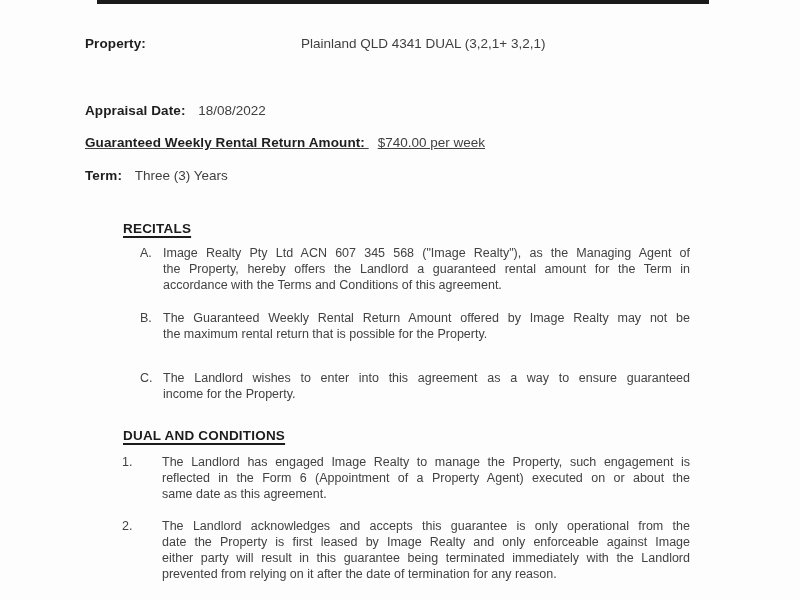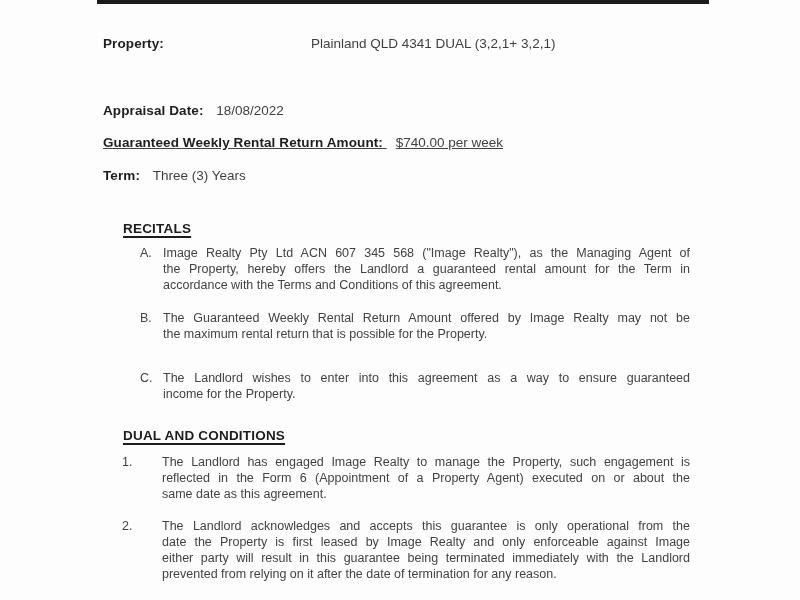--- a/index.html
+++ b/index.html
@@ -19,21 +19,21 @@
   .top-bar {
     position: absolute;
     top: 0;
     left: 97px;
     width: 612px;
     height: 4px;
     background: #1b1b1b;
   }
   .field-row {
     position: absolute;
-    left: 103px;
+    left: 85px;
     font-size: 13.5px;
     line-height: 17px;
     white-space: nowrap;
   }
   .field-label {
     font-weight: 700;
     color: #1e1e1e;
     letter-spacing: 0.1px;
   }
   .field-value {
@@ -41,21 +41,21 @@
     margin-left: 9px;
   }
   .row-property   { top: 35px; }
   .row-appraisal  { top: 102px; }
   .row-guaranteed { top: 134px; text-decoration: underline; }
   .row-term       { top: 167px; }
   
   .value-property {
     position: absolute;
     left: 200px; 
-    margin-left: 8px;
+    margin-left: 16px;
   }
   .section-heading {
     position: absolute;
     left: 115px;
     font-size: 13.5px;
     font-weight: 700;
     color: #1c1c1c;
     letter-spacing: 0.2px;
     padding-left: 8px;
   }

